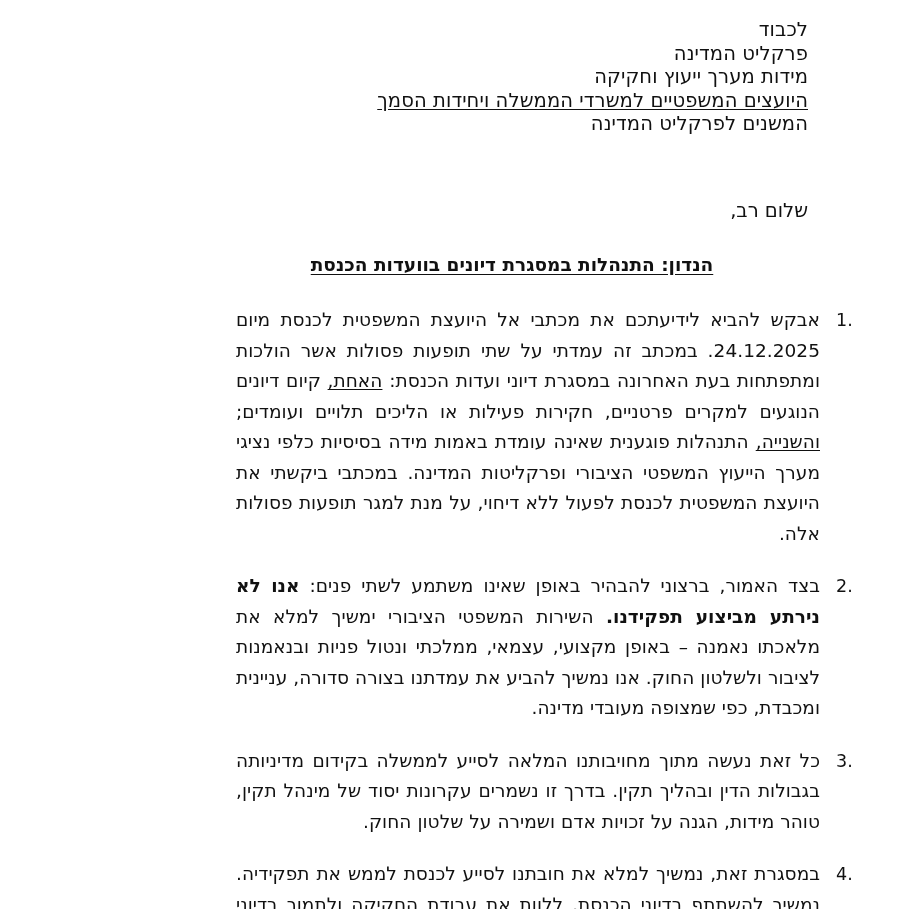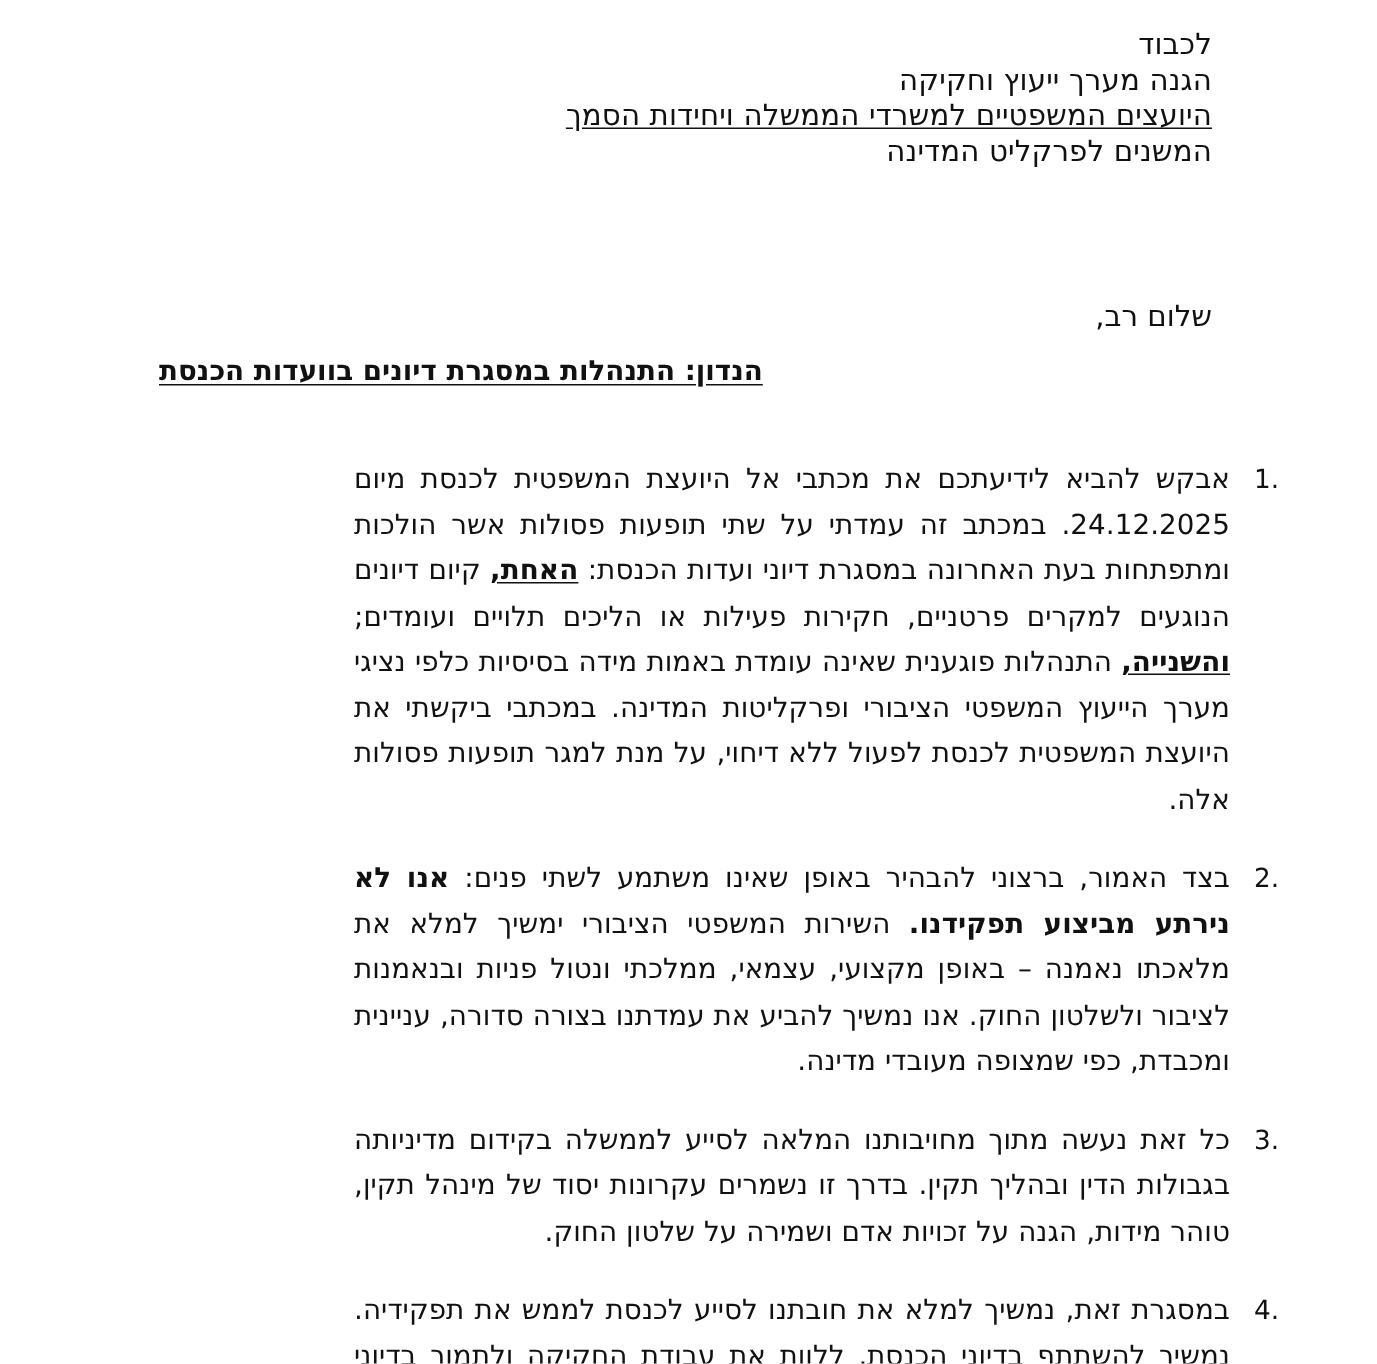--- a/index.html
+++ b/index.html
@@ -50,24 +50,24 @@
     direction: rtl;
     font-size: 19.5px;
     line-height: 24px;
     white-space: nowrap;
     margin-left: 24px;
   }
 
   
   .subject-block {
     position: absolute;
-    top: 236px;
+    top: 253px;
     left: 0;
     right: 0;
-    text-align: left;
+    text-align: center;
     direction: rtl;
   }
   .subject-line {
     font-size: 18.5px;
     font-weight: bold;
     line-height: 24px;
     text-decoration: underline;
     text-underline-offset: 3px;
     display: inline-block;
   }
@@ -111,34 +111,34 @@
     font-size: 18.5px;
     line-height: 30.5px;
     text-align: justify;
     text-justify: inter-word;
     direction: rtl;
     letter-spacing: 0.05px;
   }
   .u {
     text-decoration: underline;
     text-underline-offset: 2px;
-    font-weight: bold;
   }
   .b {
     font-weight: bold;
   }
 </style>
 </head>
 <body>
 
 <div class="page">
 
   <div class="addressee">
     <div class="line">לכבוד</div>
-    <div class="line">הגנה מערך ייעוץ וחקיקה</div>
+    <div class="line">פרקליט המדינה</div>
+    <div class="line">מידות מערך ייעוץ וחקיקה</div>
     <div class="line underline">היועצים המשפטיים למשרדי הממשלה ויחידות הסמך</div>
     <div class="line">המשנים לפרקליט המדינה</div>
   </div>
 
   <div class="greeting">שלום רב,</div>
 
   <div class="subject-block">
     <div>
       <span class="subject-line">הנדון: התנהלות במסגרת דיונים בוועדות הכנסת</span>
     </div>

